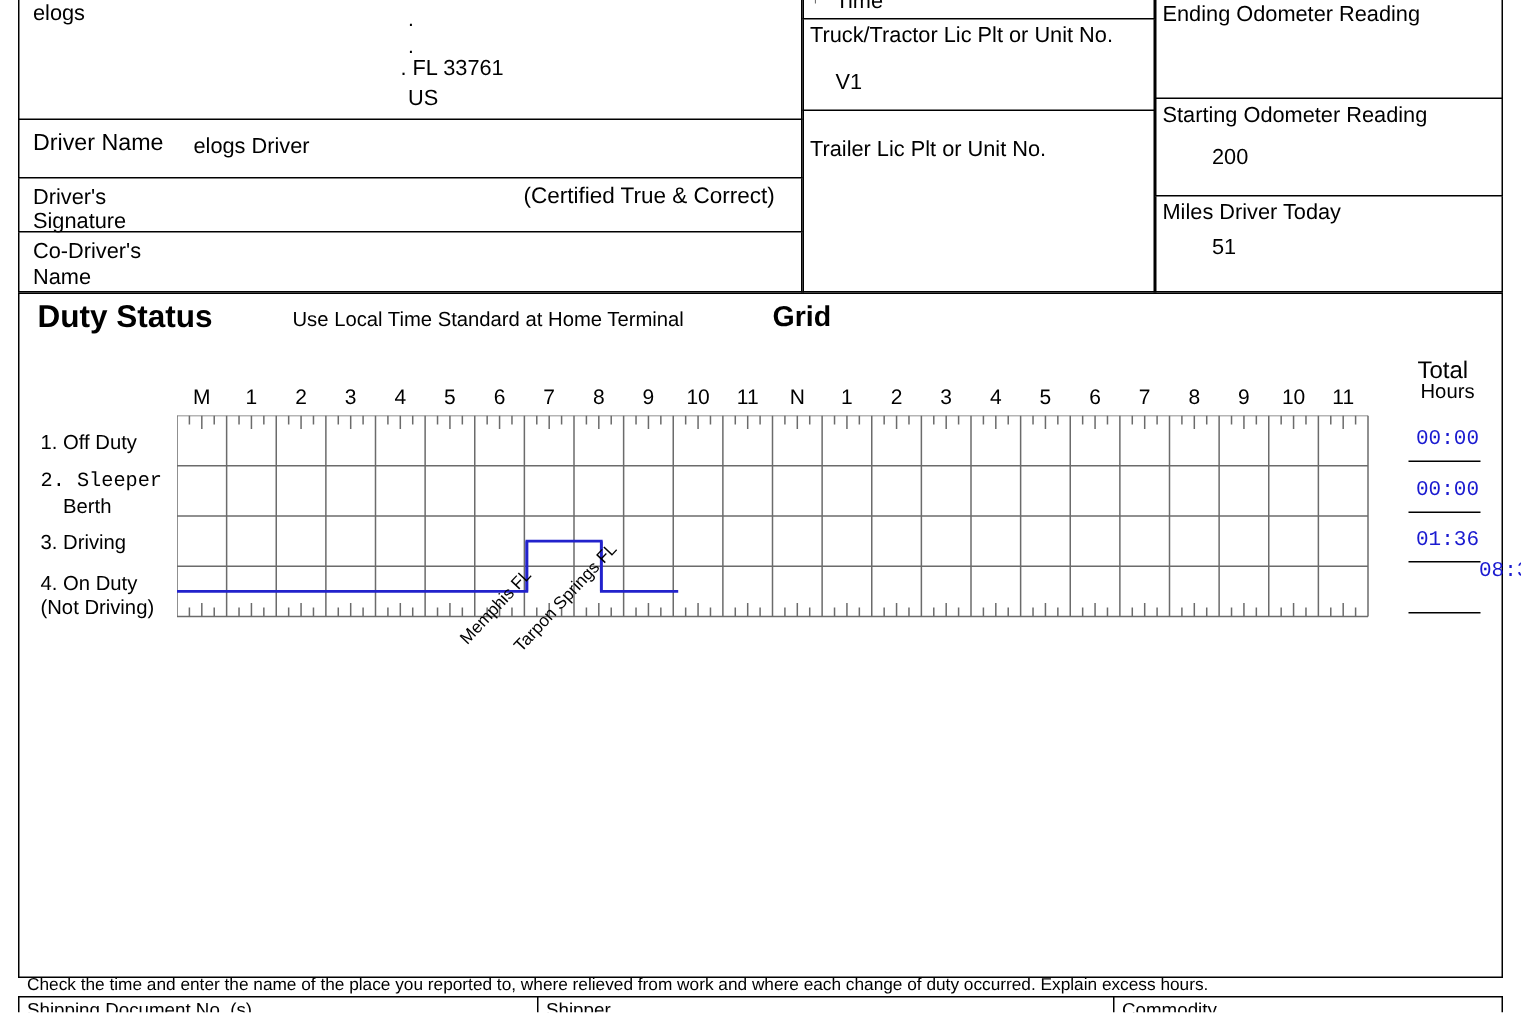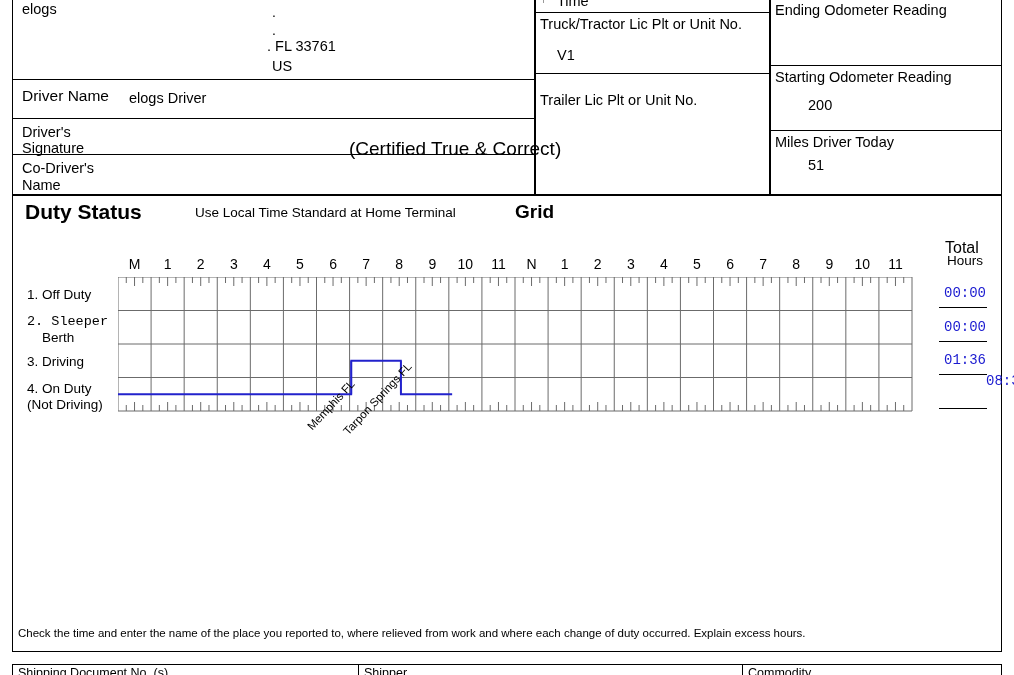--- a/index.html
+++ b/index.html
@@ -51,21 +51,21 @@
   }
   #driver-name-lbl { left: 22px; top: 87px; font-size: 15.5px; }
   #driver-name-val { left: 129px; top: 90px; font-size: 14.5px; }
 
   #driver-sig-box {
     left: 12px; top: 119px; width: 523px; height: 36px;
     border: 1.5px solid #000; border-top: none;
   }
   #driver-sig-l1 { left: 22px; top: 124px; font-size: 14.5px; }
   #driver-sig-l2 { left: 22px; top: 140px; font-size: 14.5px; }
-  #certified { left: 349px; top: 138px; font-size: 19px; }
+  #certified { left: 349px; top: 122px; font-size: 15px; }
 
   #codriver-box {
     left: 12px; top: 155px; width: 523px; height: 40px;
     border: 1.5px solid #000; border-top: none;
   }
   #codriver-l1 { left: 22px; top: 160px; font-size: 14.5px; }
   #codriver-l2 { left: 22px; top: 177px; font-size: 14.5px; }
 
   
   #time-box {
@@ -155,21 +155,21 @@
   }
   #stop-lbl-2 {
     position: absolute;
     left: 341px; top: 429px;
     font-size: 11.5px;
     transform: rotate(-47deg);
     transform-origin: left top;
     white-space: nowrap;
   }
 
-  #check-note { left: 18px; top: 627px; font-size: 11.5px; }
+  #check-note { left: 18px; top: 651px; font-size: 11.5px; }
 
   
   #bottom-box {
     left: 12px; top: 664px; width: 990px; height: 40px;
     border: 1.5px solid #000;
   }
   #bot-div-1 { left: 358px; top: 664px; width: 0; height: 40px; border-left: 1.5px solid #000; }
   #bot-div-2 { left: 742px; top: 664px; width: 0; height: 40px; border-left: 1.5px solid #000; }
   #ship-lbl { left: 18px; top: 666px; font-size: 12.5px; }
   #shipper-lbl { left: 364px; top: 666px; font-size: 12.5px; }

